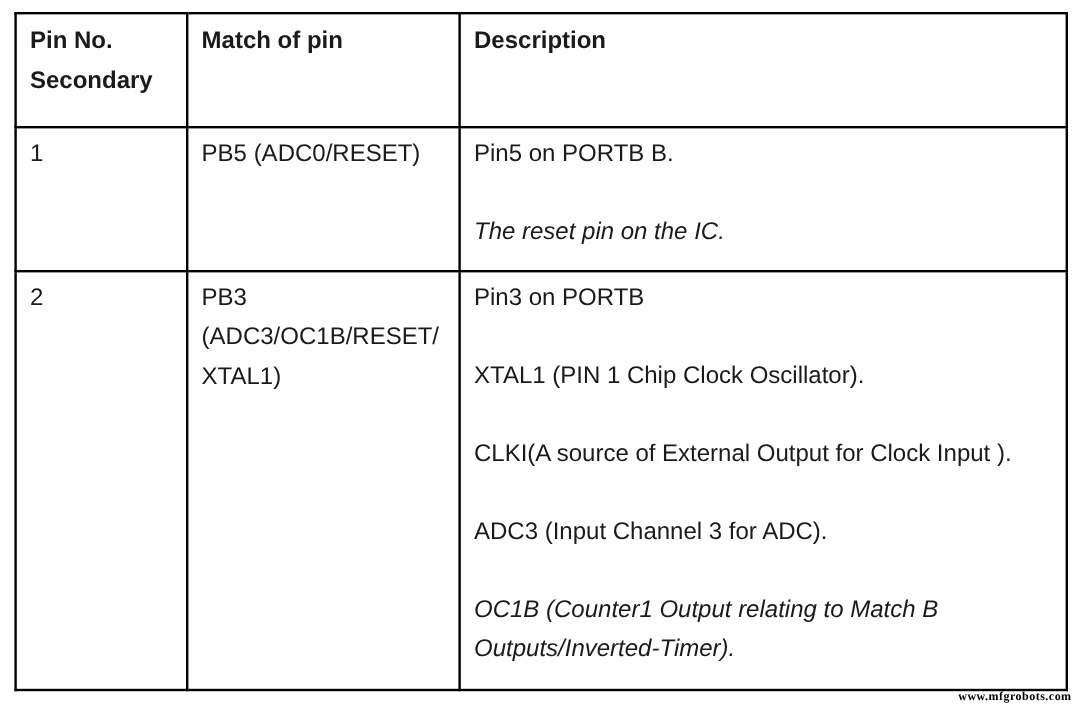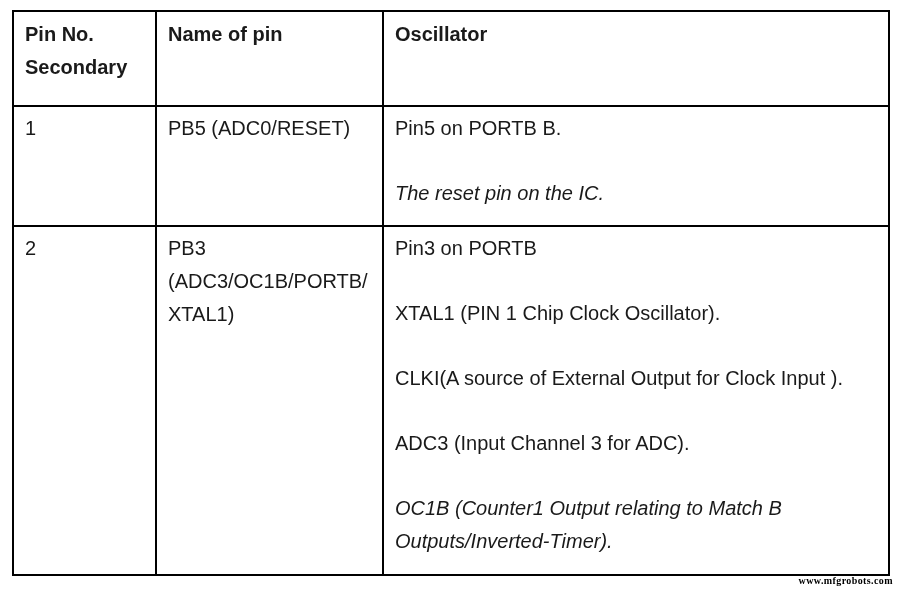--- a/index.html
+++ b/index.html
@@ -75,26 +75,26 @@
     <tbody>
       <tr class="header-row">
         <th>
           <div class="lines">
               <div class="line">Pin No.</div>
               <div class="line">Secondary</div>
             </div>
         </th>
         <th>
           <div class="lines">
-            <div class="line">Name of pin</div>
+            <div class="line">Match of pin</div>
           </div>
         </th>
         <th>
           <div class="lines">
-            <div class="line">Oscillator</div>
+            <div class="line">Description</div>
           </div>
         </th>
       </tr>
 
       <tr class="data-row-1">
         <td>
           <div class="lines">
             <div class="line">1</div>
           </div>
         </td>
@@ -113,21 +113,21 @@
 
       <tr class="data-row-2">
         <td>
           <div class="lines">
             <div class="line">2</div>
           </div>
         </td>
         <td>
           <div class="lines">
               <div class="line">PB3</div>
-              <div class="line">(ADC3/OC1B/PORTB/</div>
+              <div class="line">(ADC3/OC1B/RESET/</div>
               <div class="line">XTAL1)</div>
             </div>
         </td>
         <td>
           <div class="paras">
               <div class="line">Pin3 on PORTB</div>
               <div class="line">XTAL1 (PIN 1 Chip Clock Oscillator).</div>
               <div class="line">CLKI(A source of External Output for Clock Input ).</div>
               <div class="line">ADC3 (Input Channel 3 for ADC).</div>
               <div class="line">OC1B (Counter1 Output relating to Match B Outputs/Inverted-Timer).</div>

